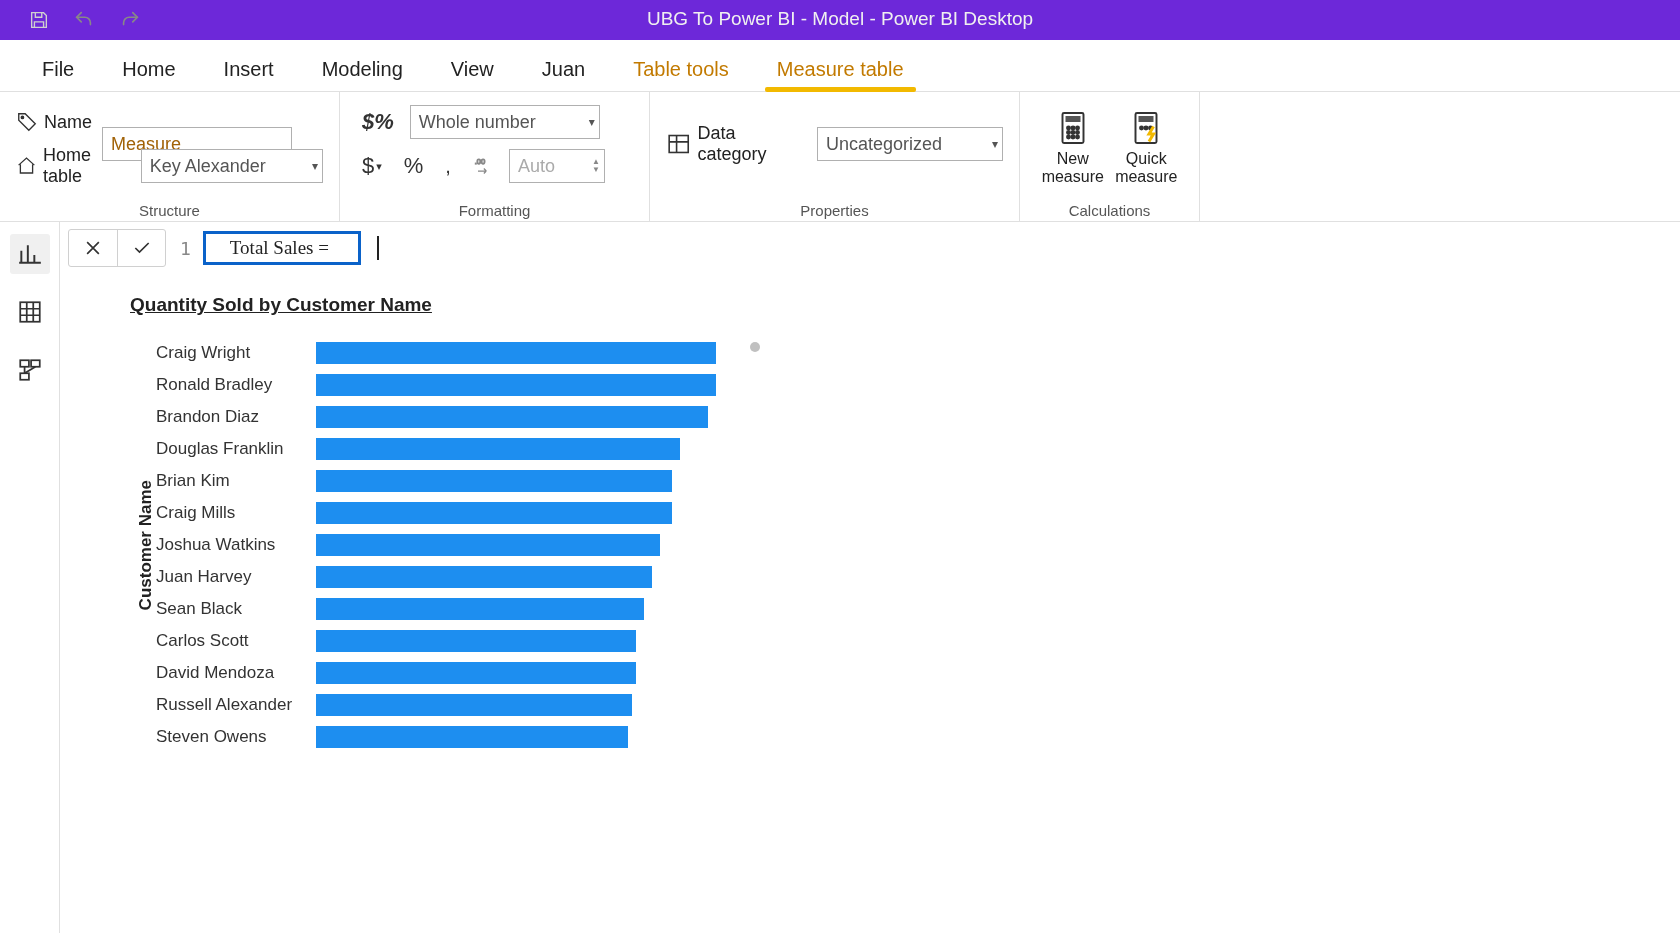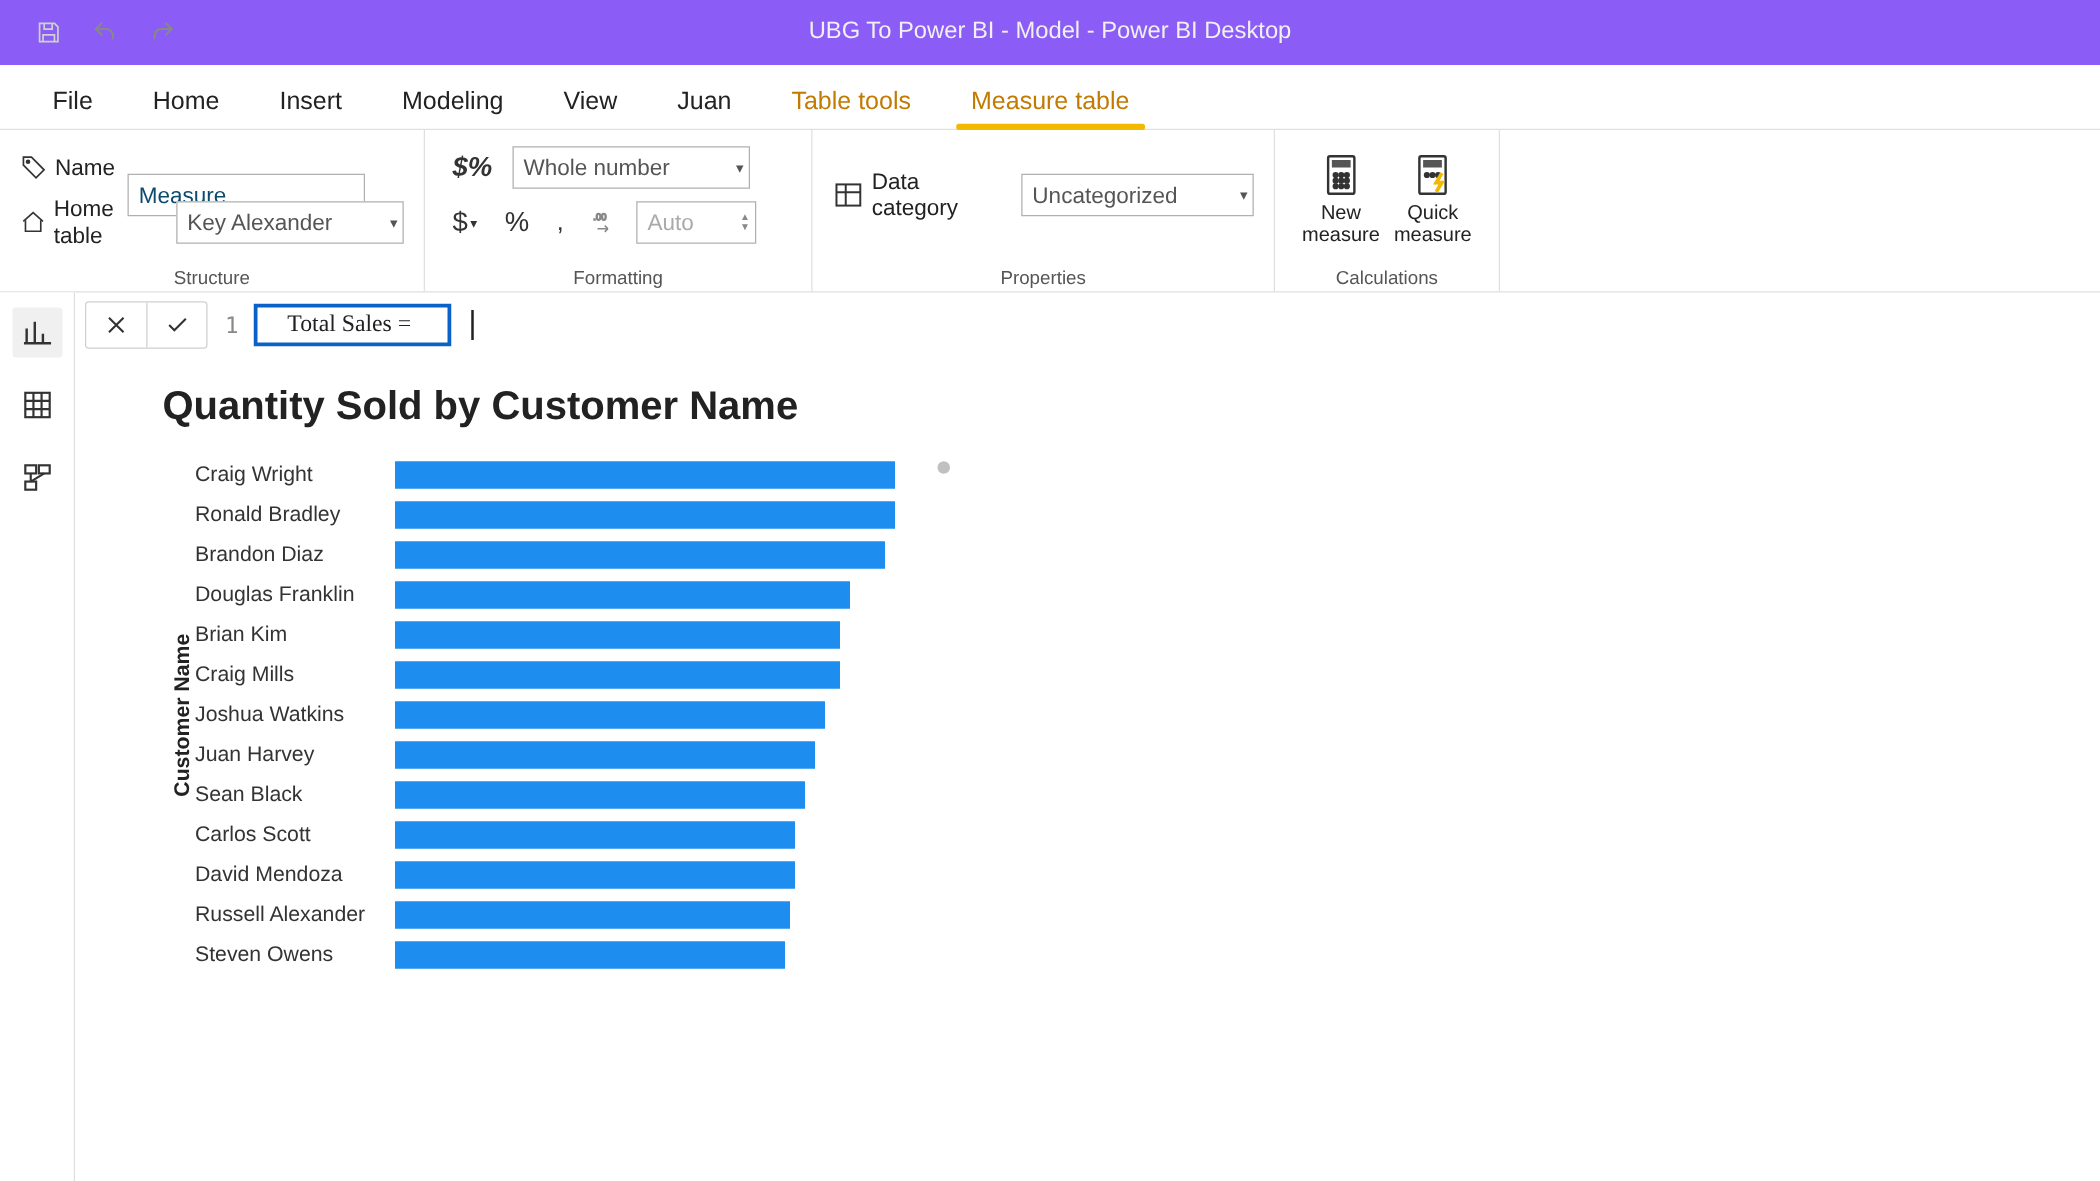--- a/index.html
+++ b/index.html
@@ -1,36 +1,36 @@
 <!DOCTYPE html>
 <html><head>
 <meta charset="utf-8">
 <style>
   * { box-sizing: border-box; margin: 0; padding: 0; }
   body { font-family: "Segoe UI", Arial, sans-serif; font-size: 15px; background: #fff; color: #222; width: 1680px; height: 945px; overflow: hidden; }
   
   
-  .titlebar { background: #8b5cf6; height: 52px; display: flex; align-items: center; color: #fff; position: relative; }
+  .titlebar { background: #6d28d9; height: 40px; display: flex; align-items: center; color: #fff; position: relative; }
   .titlebar .qat { display: flex; align-items: center; gap: 22px; padding-left: 28px; }
   .titlebar .qat-icon { color: #d0d0d0; }
   .titlebar .app-title { position: absolute; left: 50%; transform: translateX(-50%); font-size: 19px; color: #f0f0f0; white-space: nowrap; top: 50%; margin-top: -12px;}
   
   
   .tabs { display: flex; align-items: flex-end; height: 52px; background: #fff; border-bottom: 1px solid #e0e0e0; padding-left: 18px; gap: 0; text-align: right; }
   .tab { padding: 12px 24px 10px 24px; font-size: 20px; color: #222; cursor: pointer; position: relative; }
   .tab.contextual { color: #c27a00; }
   .tab.active::after { content: ""; position: absolute; left: 12px; right: 12px; bottom: -1px; height: 5px; background: #f2b900; border-radius: 2px; }
   
   
   .ribbon { display: flex; height: 130px; background: #fff; border-bottom: 1px solid #e0e0e0; }
   .ribbon-group { border-right: 1px solid #e0e0e0; padding: 8px 16px 24px 16px; display: flex; flex-direction: column; position: relative; }
   .ribbon-group .group-label { position: absolute; bottom: 2px; left: 0; right: 0; text-align: center; font-size: 15px; color: #555; }
   .ribbon-row { display: flex; align-items: center; gap: 10px; height: 44px; }
   .ribbon-label { font-size: 18px; color: #222; display: flex; align-items: center; gap: 6px;}
-  .ribbon-input { border: 1px solid #b0b0b0; height: 34px; font-size: 18px; padding: 0 8px; background: #fff; color: #0c4a6e; margin-top: 44px; }
+  .ribbon-input { border: 1px solid #b0b0b0; height: 34px; font-size: 18px; padding: 0 8px; background: #fff; color: #a16207; margin-top: 44px; }
   .ribbon-select { border: 1px solid #b0b0b0; height: 34px; font-size: 18px; padding: 0 4px 0 8px; background: #fff; color: #555; display: flex; align-items: center; justify-content: space-between; gap: 8px;}
   .ribbon-select .chev { font-size: 12px; color: #555; }
   .fmt-btn { font-size: 22px; color: #333; padding: 0 6px; display:flex; align-items:center;}
   .fmt-btn.small { font-size: 20px; }
   .large-btn { display: flex; flex-direction: column; align-items: center; justify-content: center; width: 80px; height: 96px; font-size: 16px; color: #222; text-align: center; line-height: 1.15; }
   .large-btn .big-icon { font-size: 36px; margin-bottom: 4px; }
   
   
   .main { display: flex; height: calc(945px - 52px - 52px - 130px); }
   .view-strip { width: 60px; background: #fff; border-right: 1px solid #e0e0e0; display: flex; flex-direction: column; align-items: center; padding-top: 12px; gap: 18px; }
@@ -43,21 +43,21 @@
   .fx-btns { display: flex; border: 1px solid #d0d0d0; border-radius: 3px; overflow: hidden; margin-right: 8px;}
   .fx-btn { width: 48px; height: 36px; display: flex; align-items: center; justify-content: center; font-size: 20px; color: #333; }
   .fx-btn + .fx-btn { border-left: 1px solid #d0d0d0; }
   .line-no { font-family: Consolas, monospace; font-size: 18px; color: #888; padding: 0 6px; }
   .fx-input-wrap { display: flex; align-items: center; padding: 3px 6px; }
   .fx-highlight { border: 3px solid #0a62c9; padding: 3px 24px; font-family: Liberation Serif, serif; font-size: 19px; white-space: pre; }
   .cursor { display: inline-block; width: 2px; height: 24px; background: #222; margin-left: 16px; vertical-align: middle; }
   
   
   .canvas { flex: 1; position: relative; padding: 20px 20px 0 70px; }
-  .chart-title { font-size: 32px; font-weight: 600; color: #222; margin-bottom: 26px; }
+  .chart-title { font-size: 19px; font-weight: 600; color: #222; margin-bottom: 26px; text-decoration: underline; }
   .chart { display: flex; align-items: stretch; }
   .chart .ylabel { writing-mode: vertical-rl; transform: rotate(180deg); font-size: 17px; font-weight: 600; color: #222; text-align: center; padding-right: 6px; align-self: center;}
   .chart .rows { display: flex; flex-direction: column; gap: 10px; position: relative;}
   .bar-row { display: flex; align-items: center; height: 22px;}
   .bar-label { width: 160px; text-align: left; padding-right: 12px; font-size: 17px; color: #333; white-space: nowrap;}
   .bar-track { width: 400px; height: 100%; position: relative; }
   .bar { background: #1d8ef0; height: 100%; }
   .scroll-thumb { position: absolute; right: -44px; top: 0; width: 10px; height: 10px; background: #c0c0c0; border-radius: 5px;}
   
   svg { display: block; }

